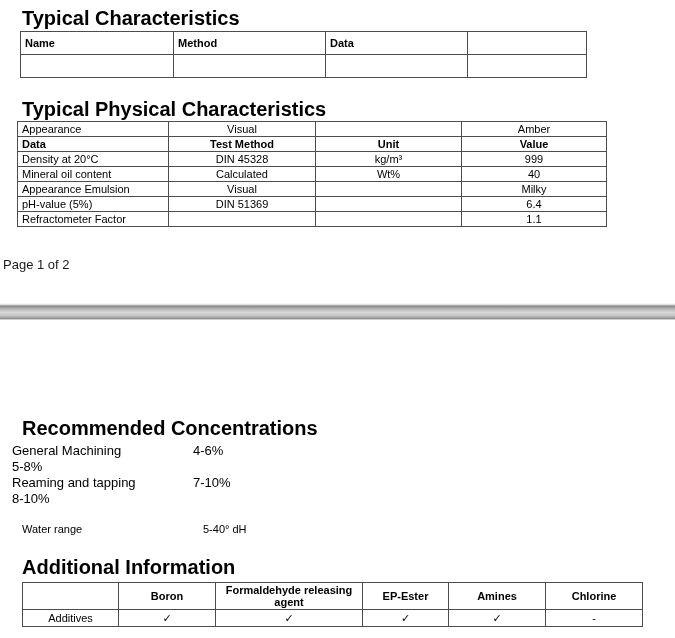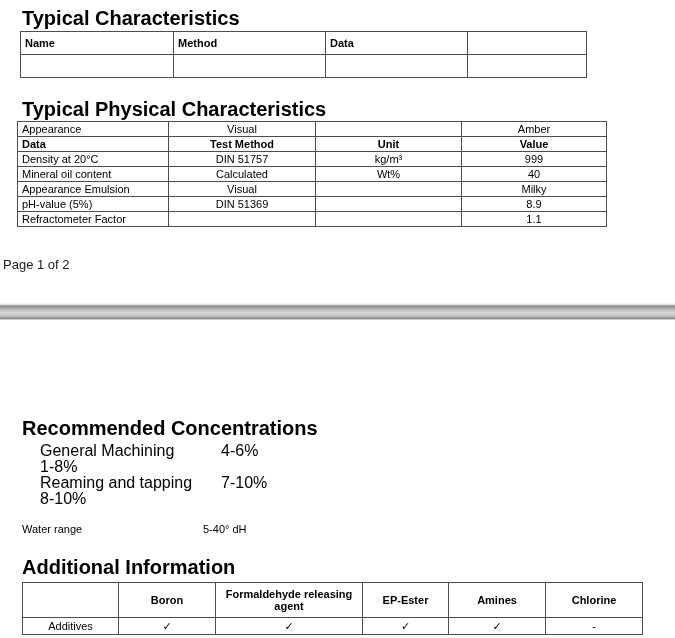--- a/index.html
+++ b/index.html
@@ -59,32 +59,32 @@
     left: 0; top: 303px;
     width: 675px; height: 17px;
     background: linear-gradient(to bottom,
       #ffffff 0%, #e8e8e8 8%,
       #8a8a8a 18%, #b5b5b5 35%,
       #d8d8d8 55%, #c4c4c4 75%,
       #8f8f8f 92%, #f5f5f5 100%);
   }
 
   
-  .conc-list { position: absolute; left: 40px; top: 443px; font-size: 16px; }
+  .conc-list { position: absolute; left: 12px; top: 443px; font-size: 13px; }
   .conc-row { display: flex; height: 16px; line-height: 16px; }
   .conc-label { width: 181px; }
   .water-row {
     position: absolute; left: 22px; top: 521px;
     display: flex; font-size: 11px; height: 16px; line-height: 16px;
   }
 
   
   #tbl-additional { left: 22px; top: 582px; width: 621px; }
   #tbl-additional th {
-    height: 35px; text-align: center;
+    height: 27px; text-align: center;
     white-space: normal; line-height: 12px;
     vertical-align: middle; padding: 0 2px;
   }
   #tbl-additional td { height: 17px; text-align: center; }
 
   #h-characteristics { left: 22px; top: 7px; }
   #h-physical        { left: 22px; top: 98px; }
   #h-concentrations  { left: 22px; top: 417px; }
   #h-additional      { left: 22px; top: 556px; }
 </style>
@@ -133,41 +133,41 @@
     <td class="c">Amber</td>
   </tr>
   <tr>
     <th>Data</th>
     <th class="c">Test Method</th>
     <th class="c">Unit</th>
     <th class="c">Value</th>
   </tr>
   <tr>
     <td>Density at 20°C</td>
-    <td class="c">DIN 51757</td>
+    <td class="c">DIN 45328</td>
     <td class="c">kg/m³</td>
     <td class="c">999</td>
   </tr>
   <tr>
     <td>Mineral oil content</td>
     <td class="c">Calculated</td>
     <td class="c">Wt%</td>
     <td class="c">40</td>
   </tr>
   <tr>
     <td>Appearance Emulsion</td>
     <td class="c">Visual</td>
     <td class="c"></td>
     <td class="c">Milky</td>
   </tr>
   <tr>
     <td>pH-value (5%)</td>
     <td class="c">DIN 51369</td>
     <td class="c"></td>
-    <td class="c">8.9</td>
+    <td class="c">6.4</td>
   </tr>
   <tr>
     <td>Refractometer Factor</td>
     <td class="c"></td>
     <td class="c"></td>
     <td class="c">1.1</td>
   </tr>
 </tbody>
   </table>
 
@@ -176,21 +176,21 @@
 <div class="page-separator"></div>
 
 <div class="heading" id="h-concentrations">Recommended Concentrations</div>
 
 <div class="conc-list">
   <div class="conc-row">
     <span class="conc-label">General Machining</span>
     <span>4-6%</span>
   </div>
   <div class="conc-row">
-    <span>1-8%</span>
+    <span>5-8%</span>
   </div>
   <div class="conc-row">
     <span class="conc-label">Reaming and tapping</span>
     <span>7-10%</span>
   </div>
   <div class="conc-row">
     <span>8-10%</span>
   </div>
 </div>
 

